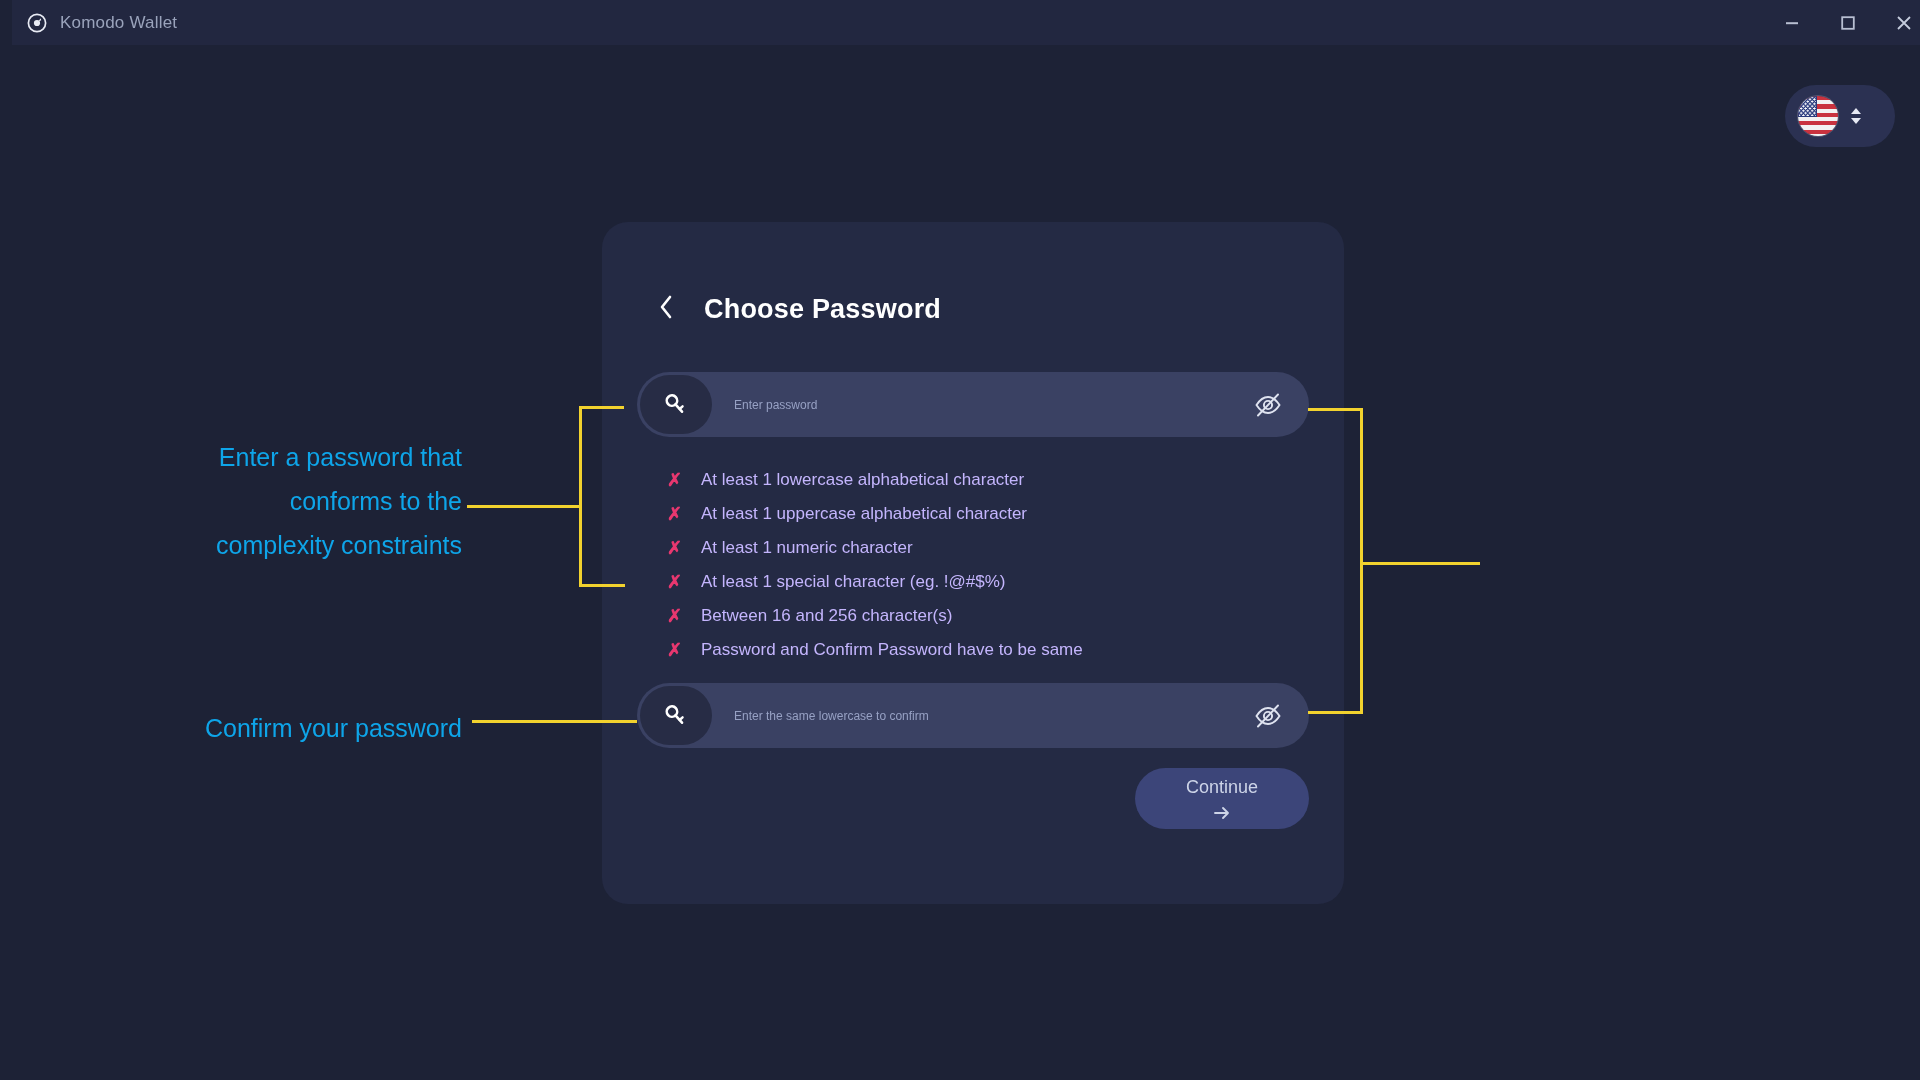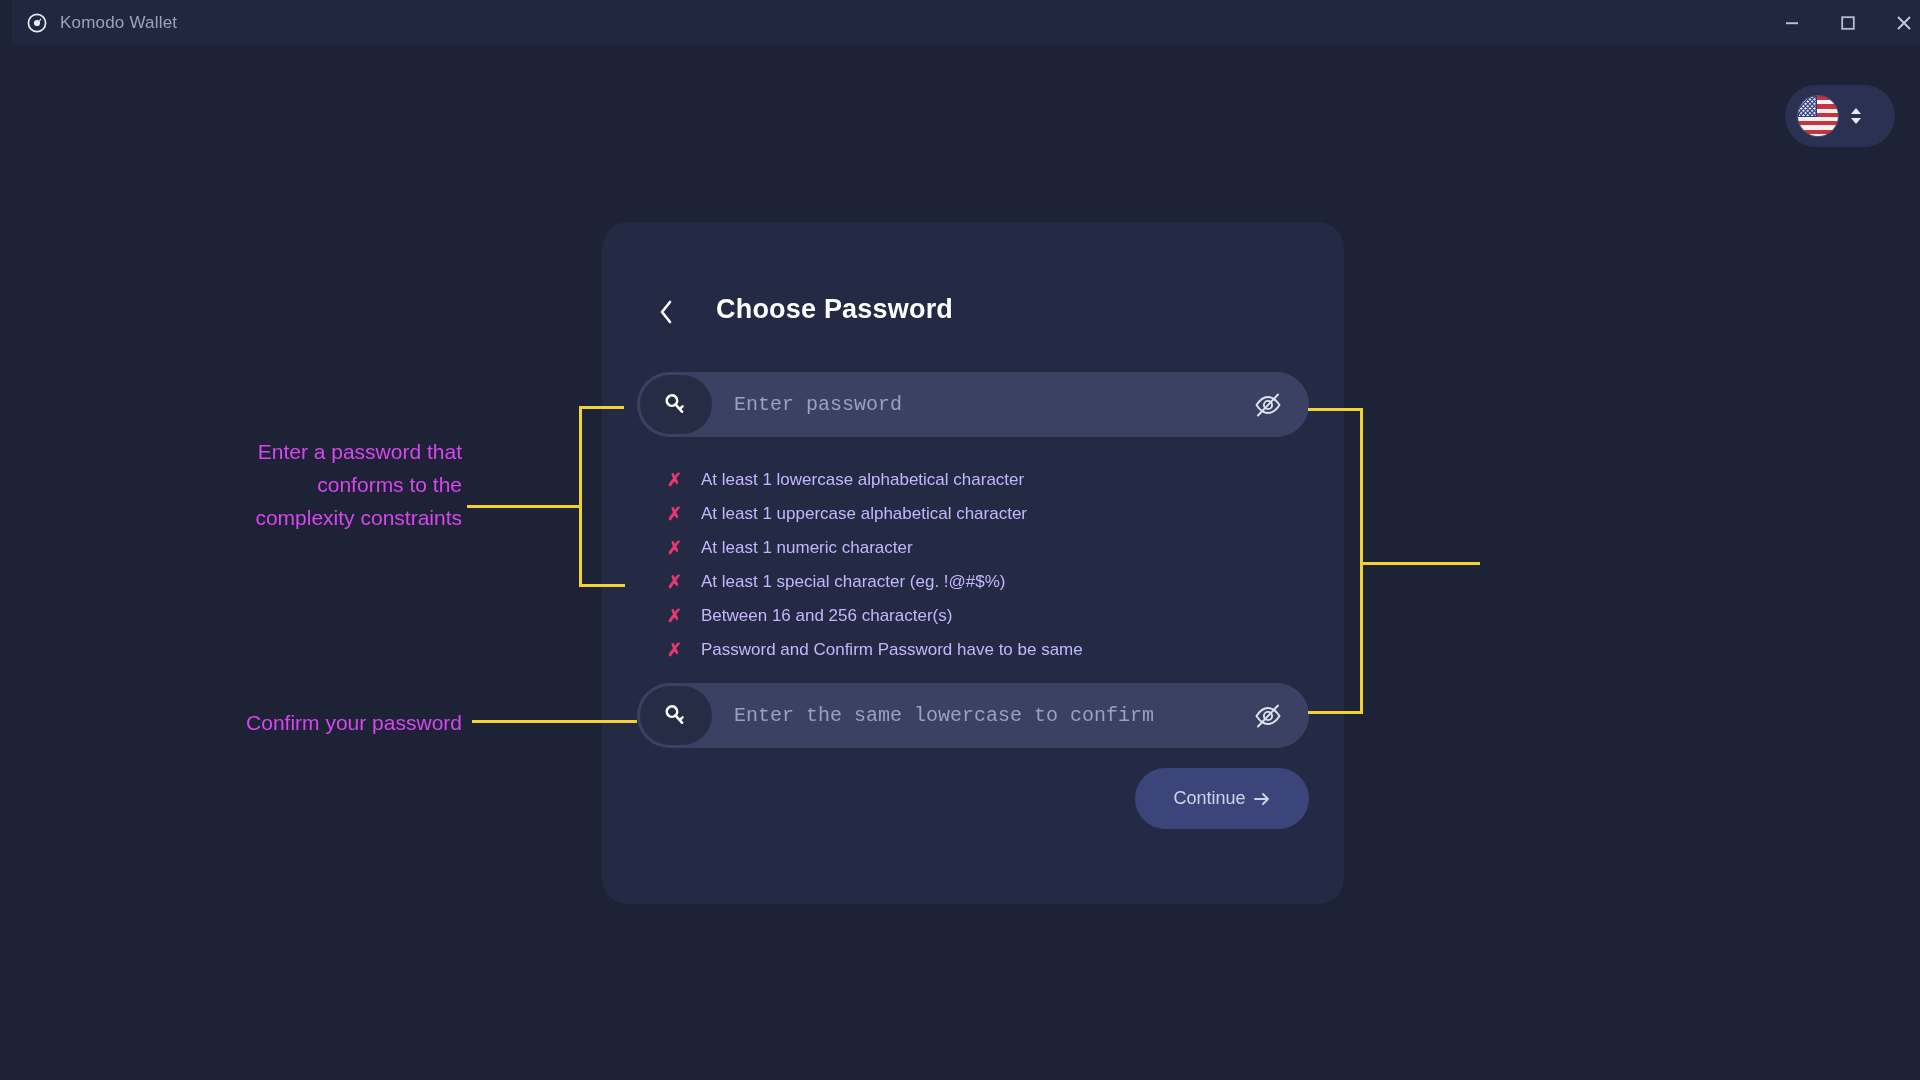--- a/index.html
+++ b/index.html
@@ -44,55 +44,55 @@
     background-size:4.4px 4.6px, 4.4px 4.6px;
     background-position:0 0, 2.2px 2.3px;
   }
   .chev-ud{ color:#e7eaf4; display:flex; }
 
   
   .card{
     position:absolute; left:590px; top:222px; width:742px; height:682px;
     background:#242a44; border-radius:26px;
   }
-  .card-head{ position:absolute; left:56px; top:72px; display:flex; align-items:flex-end; gap:42px; }
+  .card-head{ position:absolute; left:56px; top:72px; display:flex; align-items:flex-start; gap:30px; }
   .back-chev{ color:#ffffff; display:flex; }
   .card-title{ font-size:27px; font-weight:700; color:#ffffff; letter-spacing:.2px; }
 
   
   .field{
     position:absolute; left:35px; width:672px; height:65px;
     background:#3a4163; border-radius:33px; display:flex; align-items:center;
   }
   .field.pw{ top:150px; }
   .field.confirm{ top:461px; }
   .key-box{
     width:72px; height:59px; margin-left:3px; background:#272c45;
     border-radius:30px; display:flex; align-items:center; justify-content:center; flex:0 0 auto;
   }
-  .ph{ margin-left:22px; font-size:20px; color:#97a1c4; flex:1;font-family:Liberation Mono, monospace; }
+  .ph{ margin-left:22px; font-size:12px; color:#97a1c4; flex:1; }
   .eye{ margin-right:26px; color:#dfe3f0; display:flex; flex:0 0 auto; }
 
   
   .rules{ position:absolute; left:655px; top:463px; }
   .rule{ display:flex; align-items:center; height:34px; }
   .rule-x{ width:34px; font-size:18px; font-weight:700; color:#e8376f; }
   .rule-t{ font-size:17px; color:#c4b5fd; }
 
   
   .continue{
     position:absolute; left:1123px; top:798px; width:174px; height:61px;
     background:#3c4579; border-radius:31px;
-    display:flex; align-items:center; justify-content:center; gap:7px;
+    display:flex; align-items:center; justify-content:center; gap:7px;flex-direction:column;
   }
   .continue span{ font-size:18px; color:#cdd4e8; }
   .continue .arr{ color:#cdd4e8; display:flex; }
 
   
-  .note{ position:absolute; color:#d946ef; font-size:21px; line-height:33px; white-space:pre-line; }
+  .note{ position:absolute; color:#0ea5e9; font-size:25px; line-height:44px; white-space:pre-line; }
   .note.n1{ left:60px; top:435px; width:390px; text-align:right; }
   .note.n2{ left:1475px; top:500px; width:330px; text-align:left; }
   .note.n3{ left:60px; top:706px; width:390px; text-align:right; }
 
   .ln{ position:absolute; background:#f2d22e; }
   .lnv{ width:3px; } .lnh{ height:3px; }
 </style>
 </head>
 <body>
 

